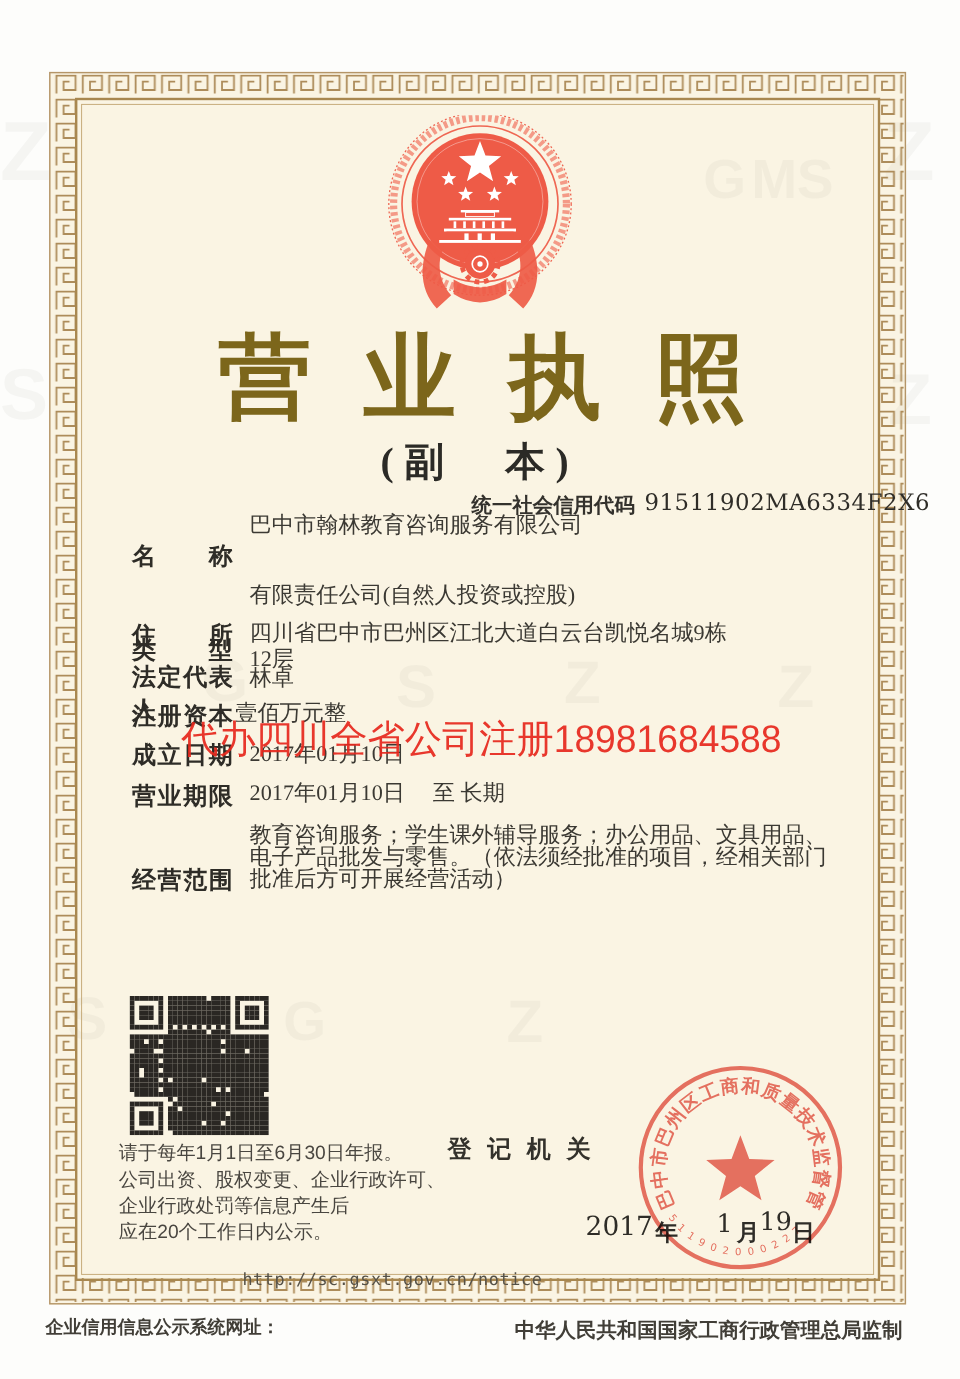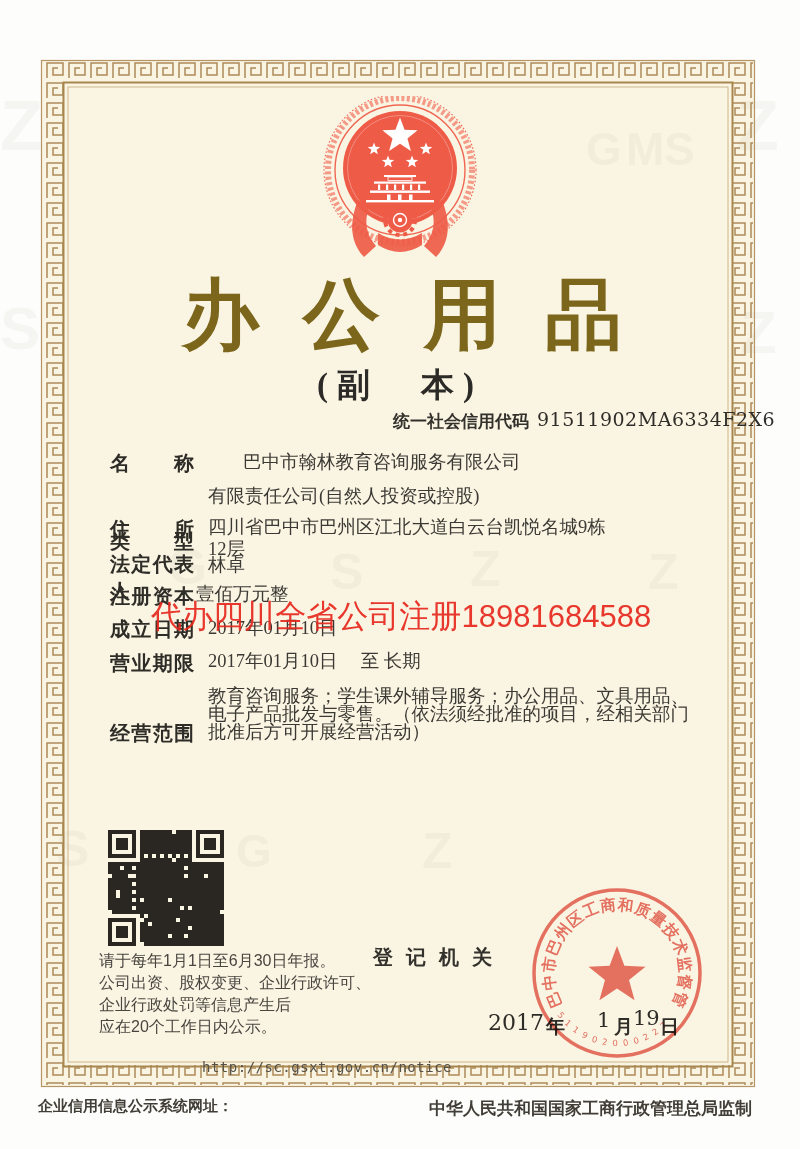--- a/index.html
+++ b/index.html
@@ -116,27 +116,27 @@
   <circle cx="82" cy="124" r="15" fill="none" stroke="#ee5b47" stroke-width="4" stroke-dasharray="4 4"></circle>
   <circle cx="82" cy="124" r="12.5" fill="#ee5b47"></circle>
   <circle cx="82" cy="124" r="6.5" fill="none" stroke="#fff" stroke-width="1.4"></circle>
   <circle cx="82" cy="124" r="2.2" fill="#fff"></circle>
 
   <path d="M40,104 C31,126 32,146 46,161 L58,150 C47,138 46,122 52,110 Z" fill="#ee5b47" opacity=".92"></path>
   <path d="M124,104 C133,126 132,146 118,161 L106,150 C117,138 118,122 112,110 Z" fill="#ee5b47" opacity=".92"></path>
   <path d="M60,137 Q82,150 104,137 L104,149 Q82,163 60,149 Z" fill="#ee5b47" opacity=".92"></path>
 </svg>
 
-<div class="abs title">办公用品</div>
+<div class="abs title">营业执照</div>
 <div class="abs subtitle">(副　本)</div>
 <div class="abs code-label">统一社会信用代码</div>
 <div class="abs code-value">91511902MA6334F2X6</div>
 
 <div class="abs flabel" style="left:110px;top:450px;">名称</div>
-<div class="abs fvalue" style="left:208px;top:449px;margin-left:35px;">巴中市翰林教育咨询服务有限公司</div>
+<div class="abs fvalue" style="left:208px;top:424px;">巴中市翰林教育咨询服务有限公司</div>
 
 <div class="abs flabel" style="left:110px;top:484px;margin-top:44px;">类型</div>
 <div class="abs fvalue" style="left:208px;top:483px;">有限责任公司(自然人投资或控股)</div>
 
 <div class="abs flabel" style="left:110px;top:516px;">住所</div>
 <div class="abs fvalue" style="left:208px;top:514px;">四川省巴中市巴州区江北大道白云台凯悦名城9栋</div>
 <div class="abs fvalue" style="left:208px;top:536px;">12层</div>
 
 <div class="abs flabel" style="left:110px;top:551px;">法定代表人</div>
 <div class="abs fvalue" style="left:208px;top:552px;">林卓</div>

